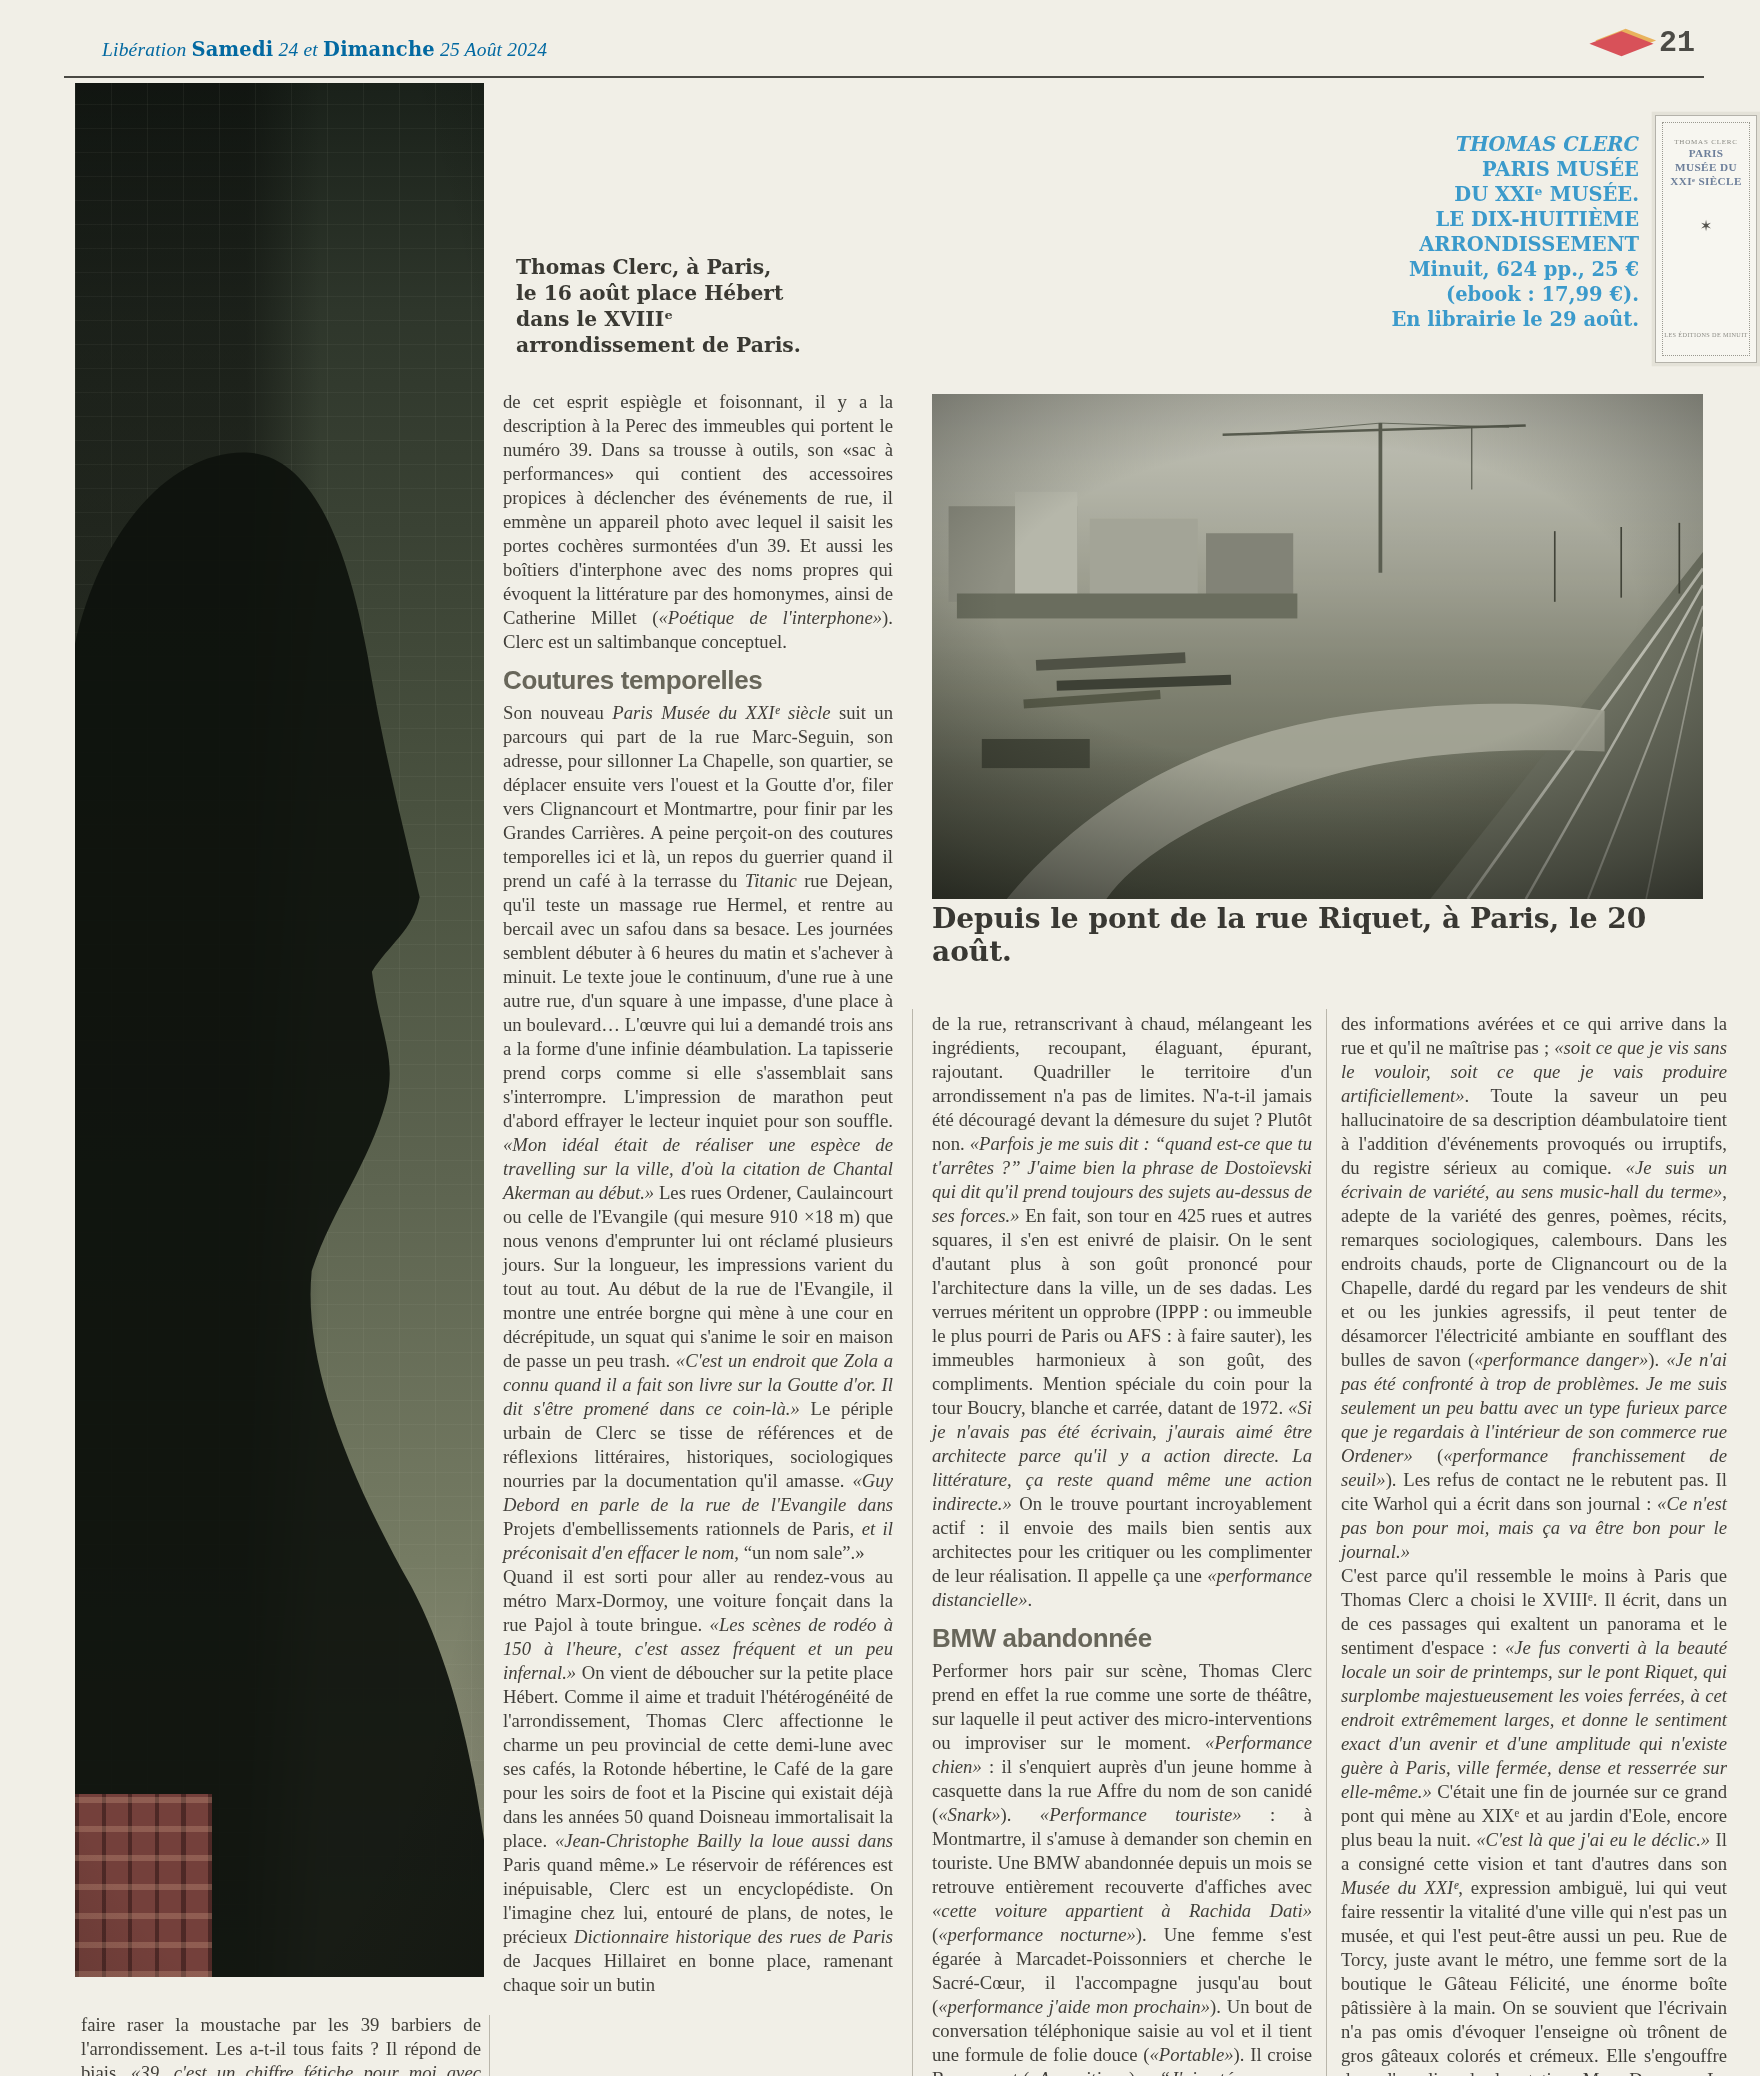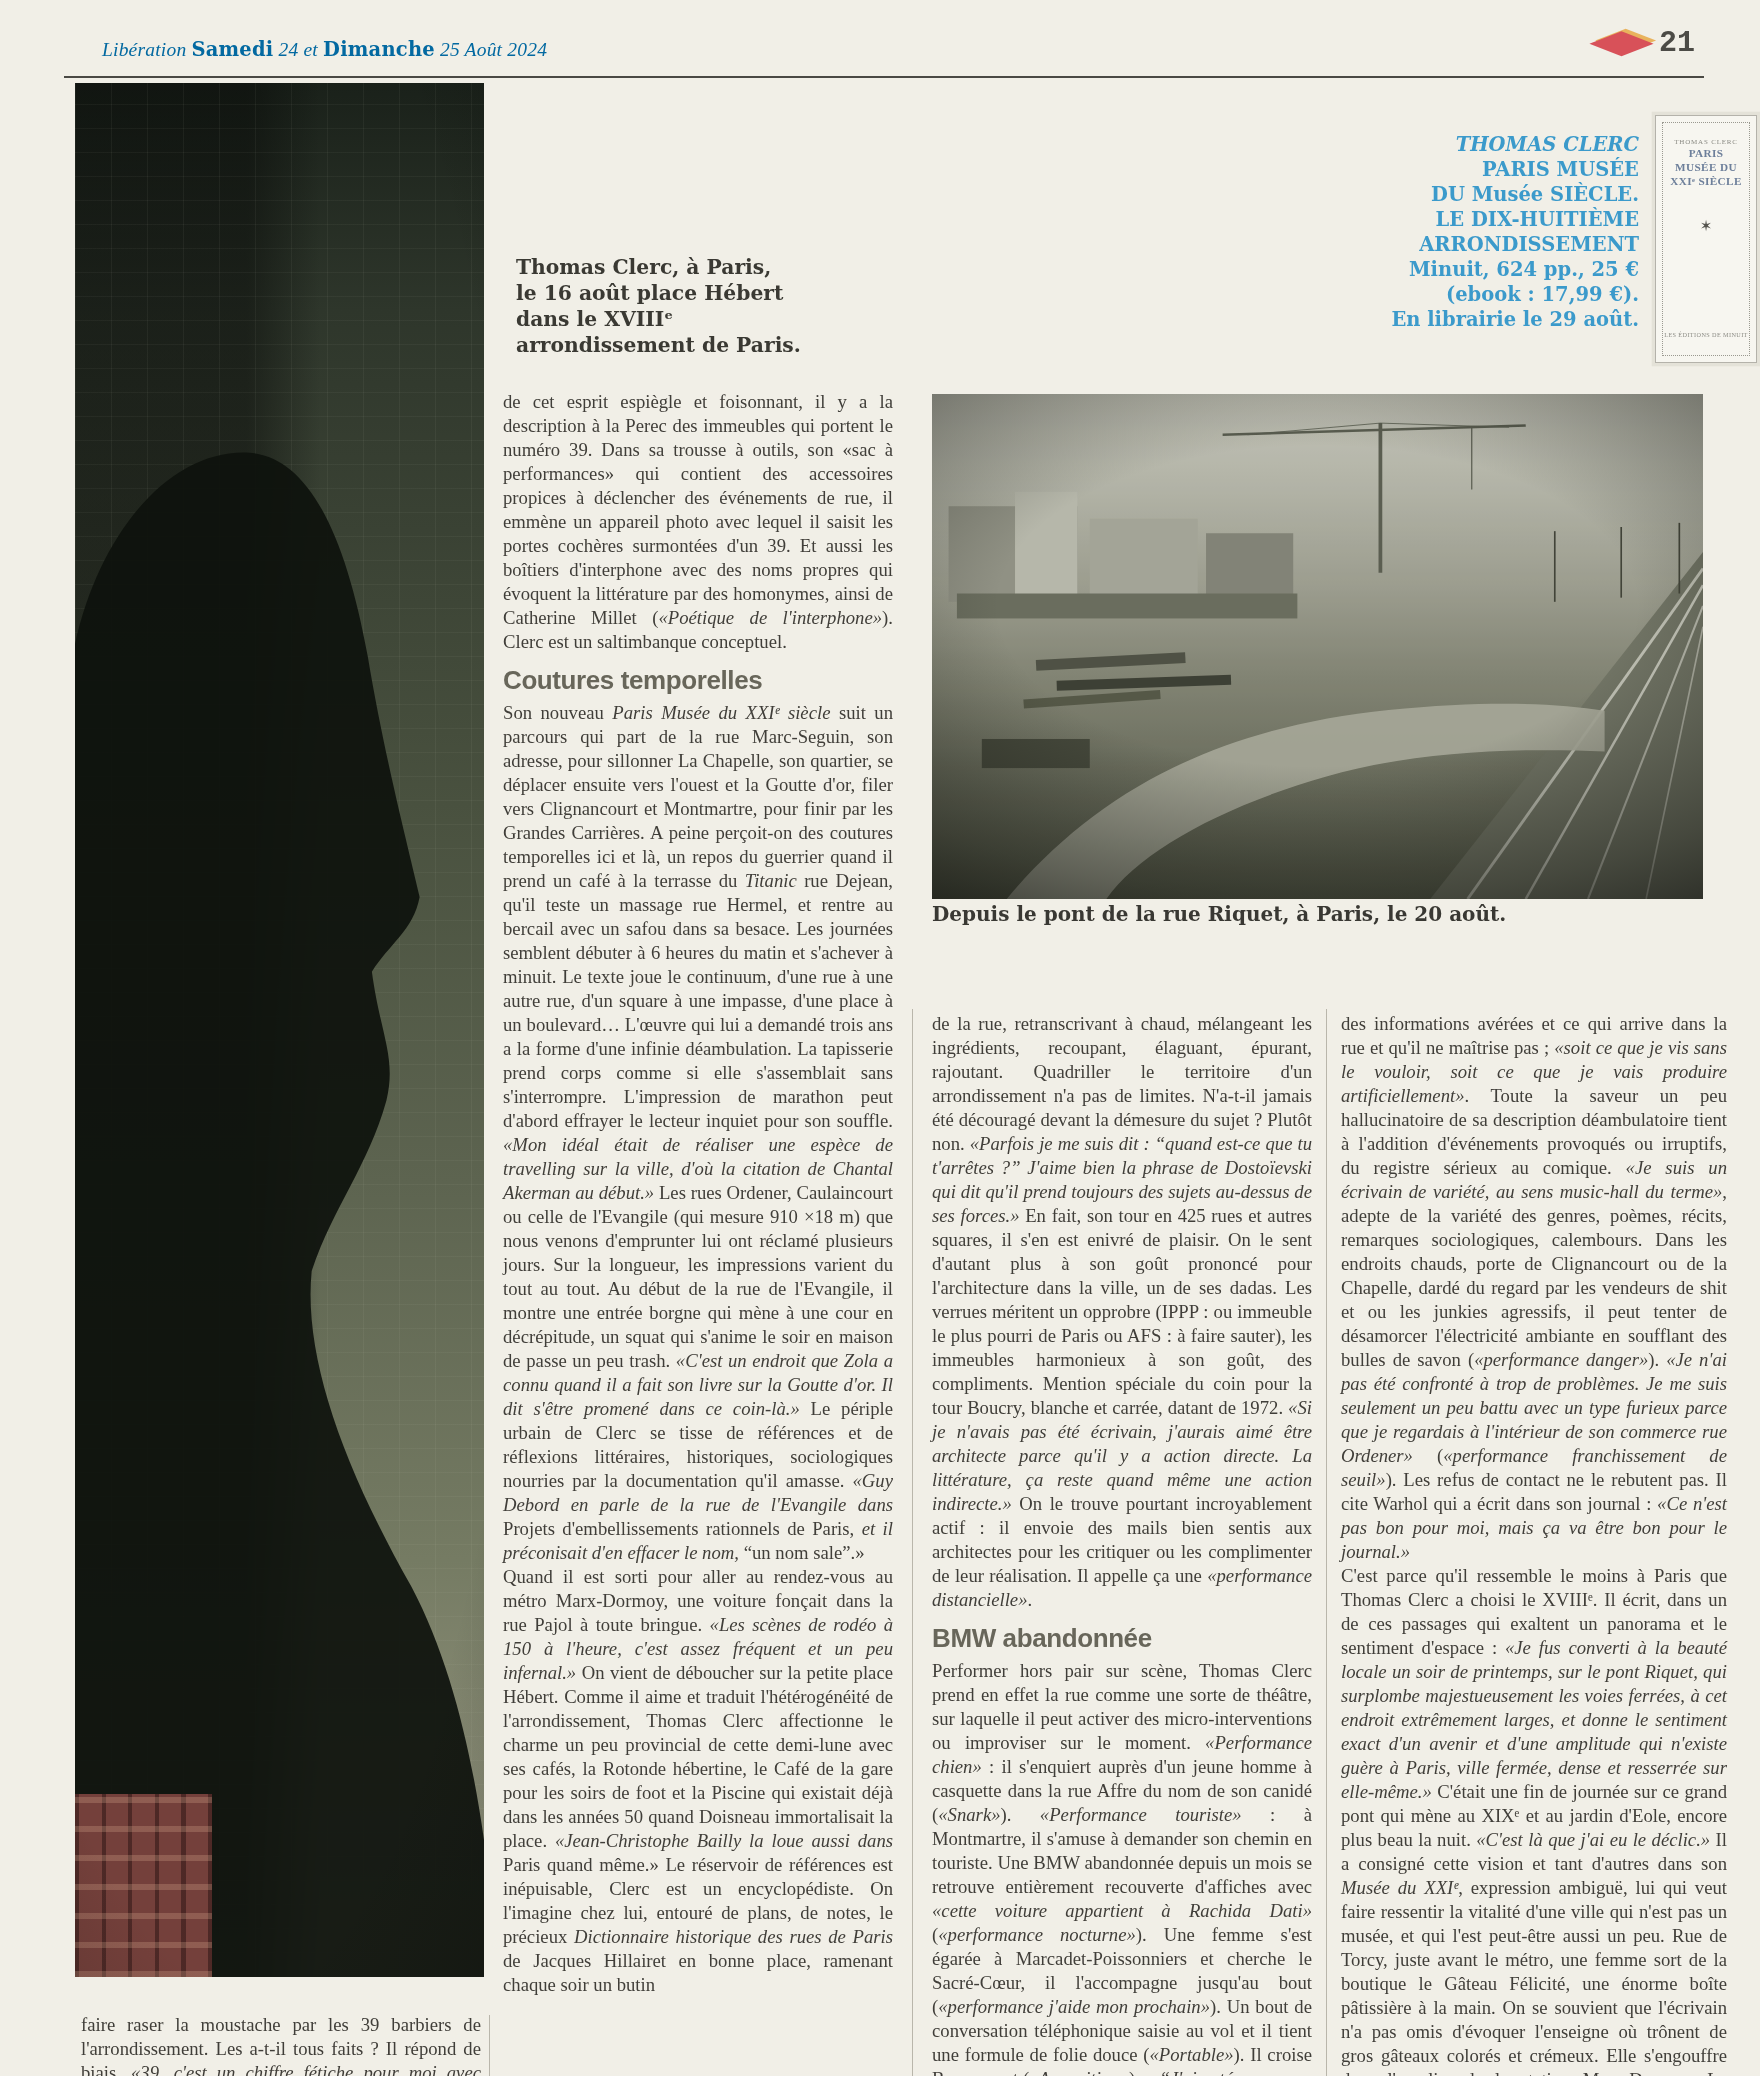--- a/index.html
+++ b/index.html
@@ -51,21 +51,21 @@
 
   
   .mainphoto{top:394px;left:932px;width:771px;height:505px;
      background:linear-gradient(180deg,#d6d5cc 0%,#c2c2b8 18%,#a8a89c 38%,#8b8c7e 55%,#6f7163 75%,#55584a 100%);
      overflow:hidden;}
   .mp-vign{position:absolute;inset:0;
      background:radial-gradient(115% 88% at 50% 42%, rgba(0,0,0,0) 36%, rgba(18,20,15,0.45) 66%, rgba(8,9,7,0.95) 100%);}
   .mp-tone{position:absolute;inset:0;background:rgba(88,94,66,0.14);}
 
   .maincap{top:902px;left:932px;width:748px;font-family:"DejaVu Serif",serif;
-           font-weight:700;font-size:20px;color:#393833;}
+           font-weight:700;font-size:28px;color:#393833;}
 
   
   .bodytext{font-size:18.7px;line-height:24px;text-align:justify;hyphens:auto;color:#403e39;}
   .bodytext p{margin:0;}
   .it{font-style:italic;font-family:Liberation Serif, serif;}
   .h2head{font-family:"Liberation Sans",sans-serif;font-weight:700;font-size:26px;
           line-height:27px;color:#68665a;letter-spacing:-0.4px;margin:12.5px 0 7.5px 0;}
   .col1{top:390px;left:503px;width:390px;}
   .col2{top:1012px;left:932px;width:380px;}
   .col3{top:1012px;left:1341px;width:386px;}
@@ -116,21 +116,21 @@
   <div class="abs leftcap">
     <div>Thomas Clerc, à Paris,</div>
     <div>le 16 août place Hébert</div>
     <div>dans le XVIIIᵉ</div>
     <div>arrondissement de Paris.</div>
   </div>
 
   <div class="abs bookbox" style="color:#3b9acb">
     <div class="bb-author">THOMAS CLERC</div>
     <div>PARIS MUSÉE</div>
-    <div>DU Musée SIÈCLE.</div>
+    <div>DU XXIᵉ MUSÉE.</div>
     <div>LE DIX-HUITIÈME</div>
     <div>ARRONDISSEMENT</div>
     <div>Minuit, 624 pp., 25 €</div>
     <div>(ebook : 17,99 €).</div>
     <div>En librairie le 29 août.</div>
   </div>
 
   <div class="abs bookcover">
     <div class="bc-inner"></div>
     <div class="bc-author">THOMAS CLERC</div>

